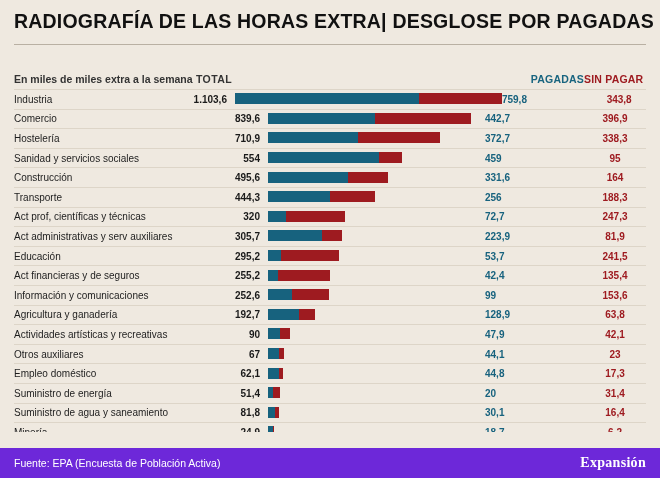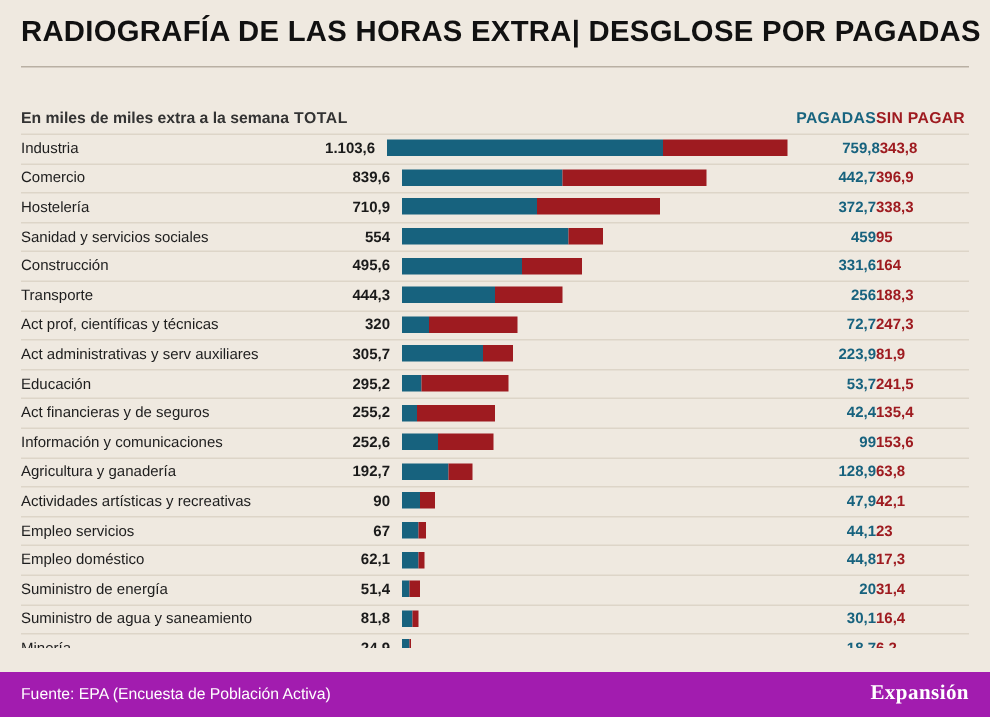--- a/index.html
+++ b/index.html
@@ -109,45 +109,46 @@
   .bar-paid {
     background: #17627e;
     height: 11px;
   }
   .bar-unpaid {
     background: #9e1b20;
     height: 11px;
   }
   .c-pagadas {
     width: 64px;
-    text-align: right;
+    text-align: left;
     color: #17627e;
     font-weight: bold;
   }
   .c-sinpagar {
     width: 62px;
-    text-align: left;
+    text-align: center;
     color: #9e1b20;
     font-weight: bold;
+    margin-left: 35px;
   }
   .footer {
     position: absolute;
     left: 0;
     bottom: 0;
     width: 660px;
     height: 46px;
     background: #efe9e0;
   }
   .footer-bar {
     position: absolute;
     left: 0;
     bottom: 0;
     width: 660px;
     height: 30px;
-    background: #a21caf;
+    background: #6d28d9;
     display: flex;
     align-items: center;
     justify-content: space-between;
     padding: 0 14px;
     box-sizing: border-box;
   }
   .source {
     color: #ffffff;
     font-size: 10.5px;
   }
@@ -336,21 +337,21 @@
         <div class="c-bars">
           <div class="barwrap">
             <div class="bar-paid" style="width: 11.5887px; background: rgb(23, 98, 126);"></div>
             <div class="bar-unpaid" style="width: 10.1855px; background: rgb(158, 27, 32);"></div>
           </div>
         </div>
         <div class="c-pagadas">47,9</div>
         <div class="c-sinpagar">42,1</div>
       </div>
       <div class="row">
-        <div class="c-label">Empleo servicios</div>
+        <div class="c-label">Otros auxiliares</div>
         <div class="c-total">67</div>
         <div class="c-bars">
           <div class="barwrap">
             <div class="bar-paid" style="width: 10.6694px; background: rgb(23, 98, 126);"></div>
             <div class="bar-unpaid" style="width: 5.56452px; background: rgb(158, 27, 32);"></div>
           </div>
         </div>
         <div class="c-pagadas">44,1</div>
         <div class="c-sinpagar">23</div>
       </div>

